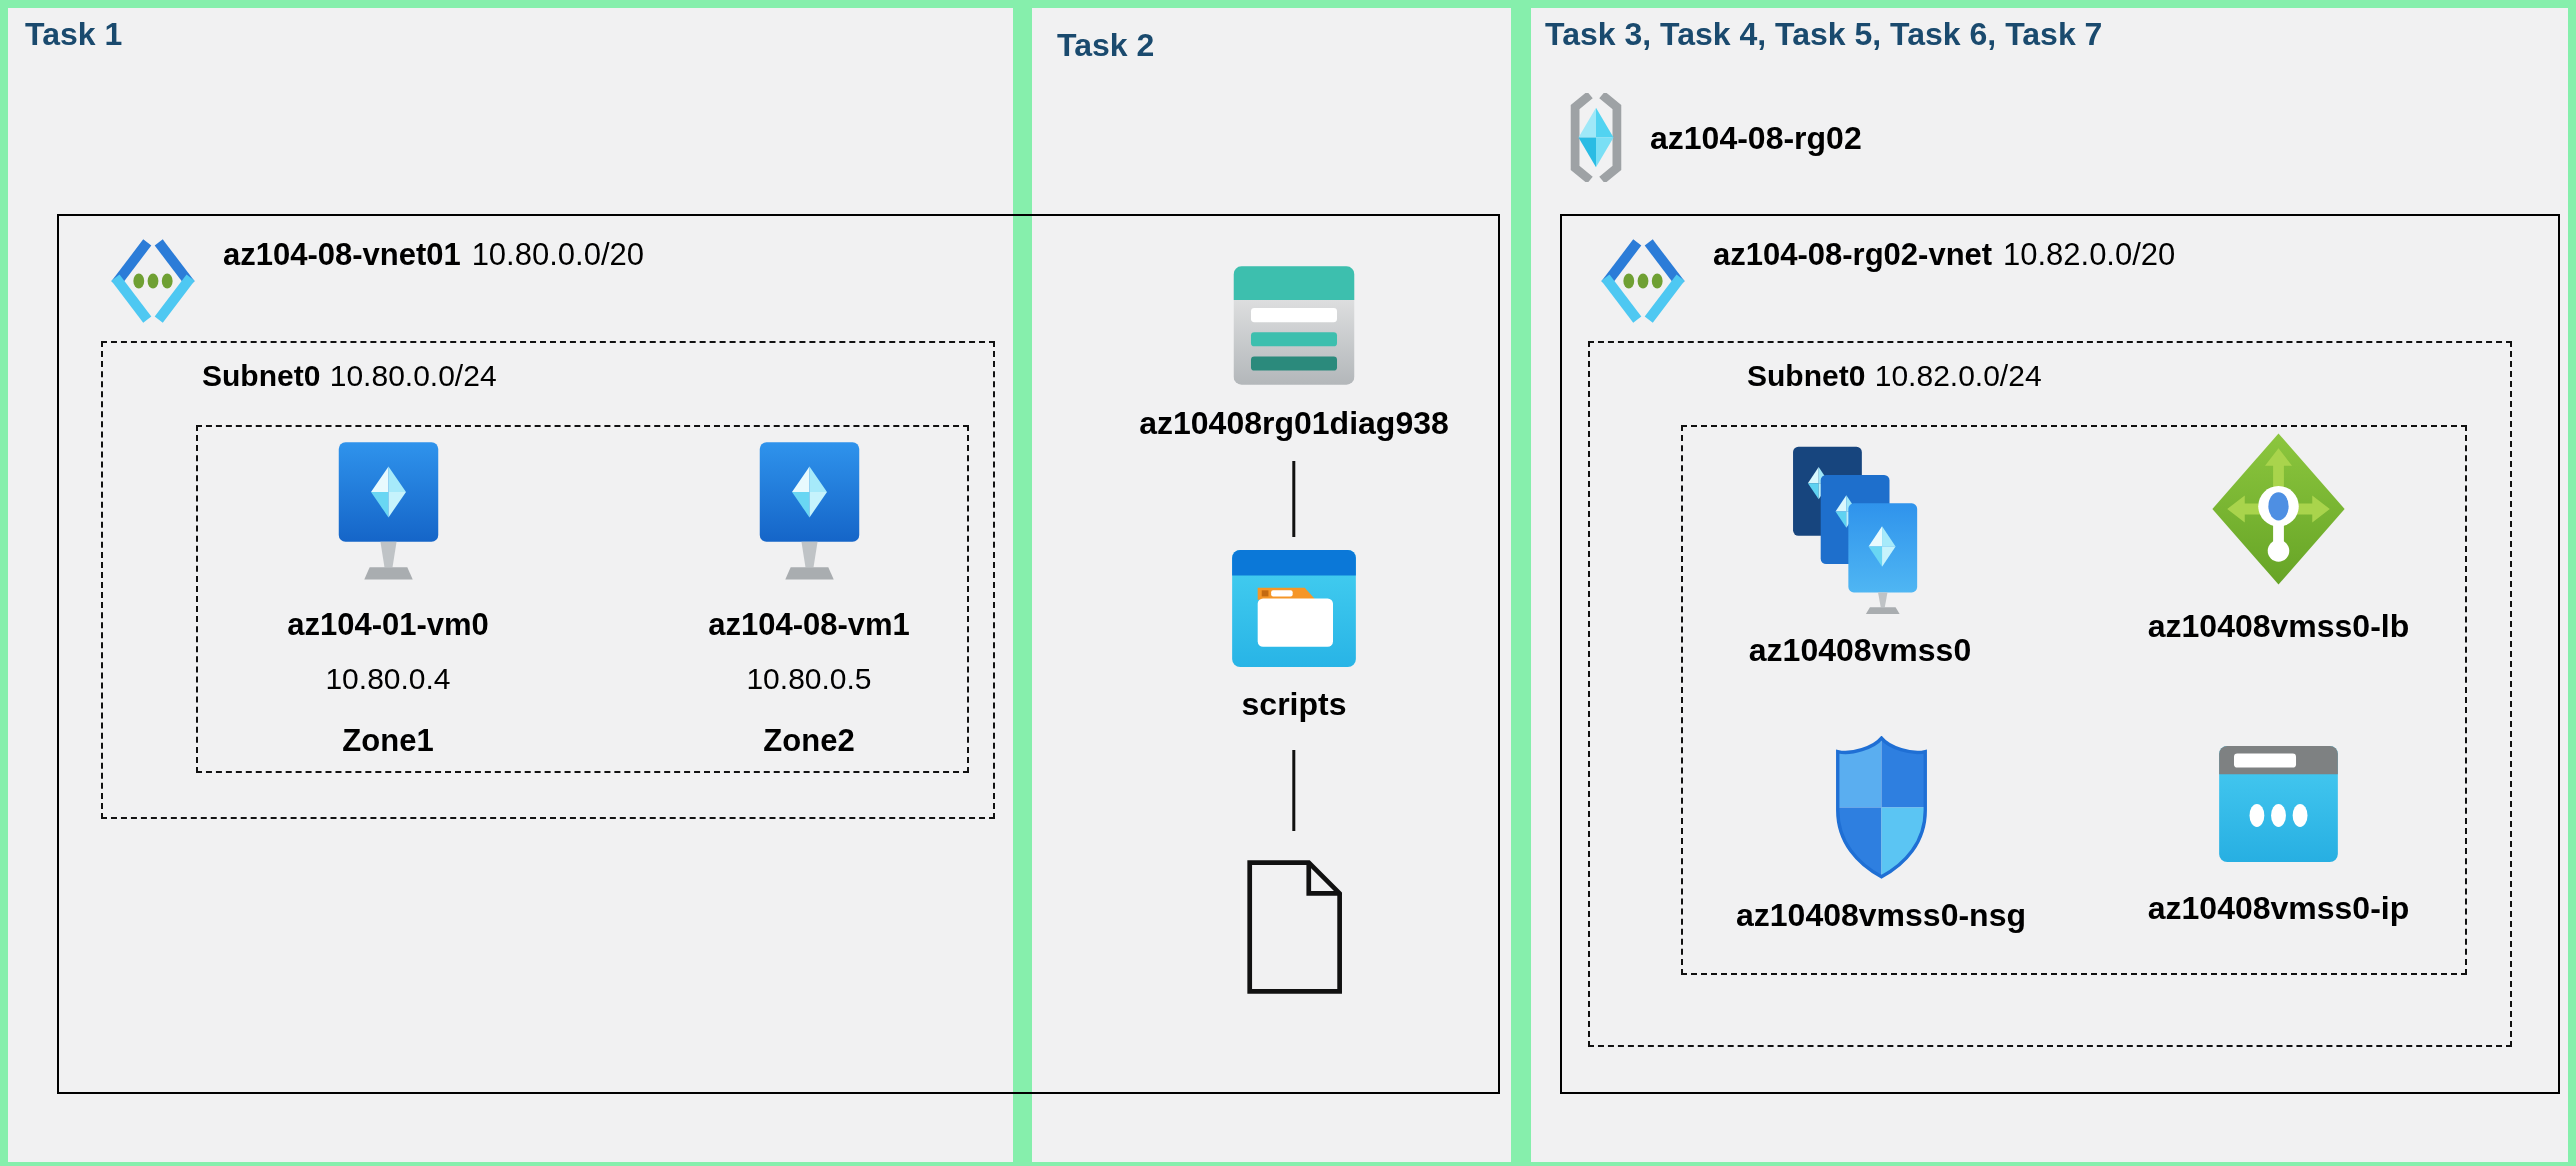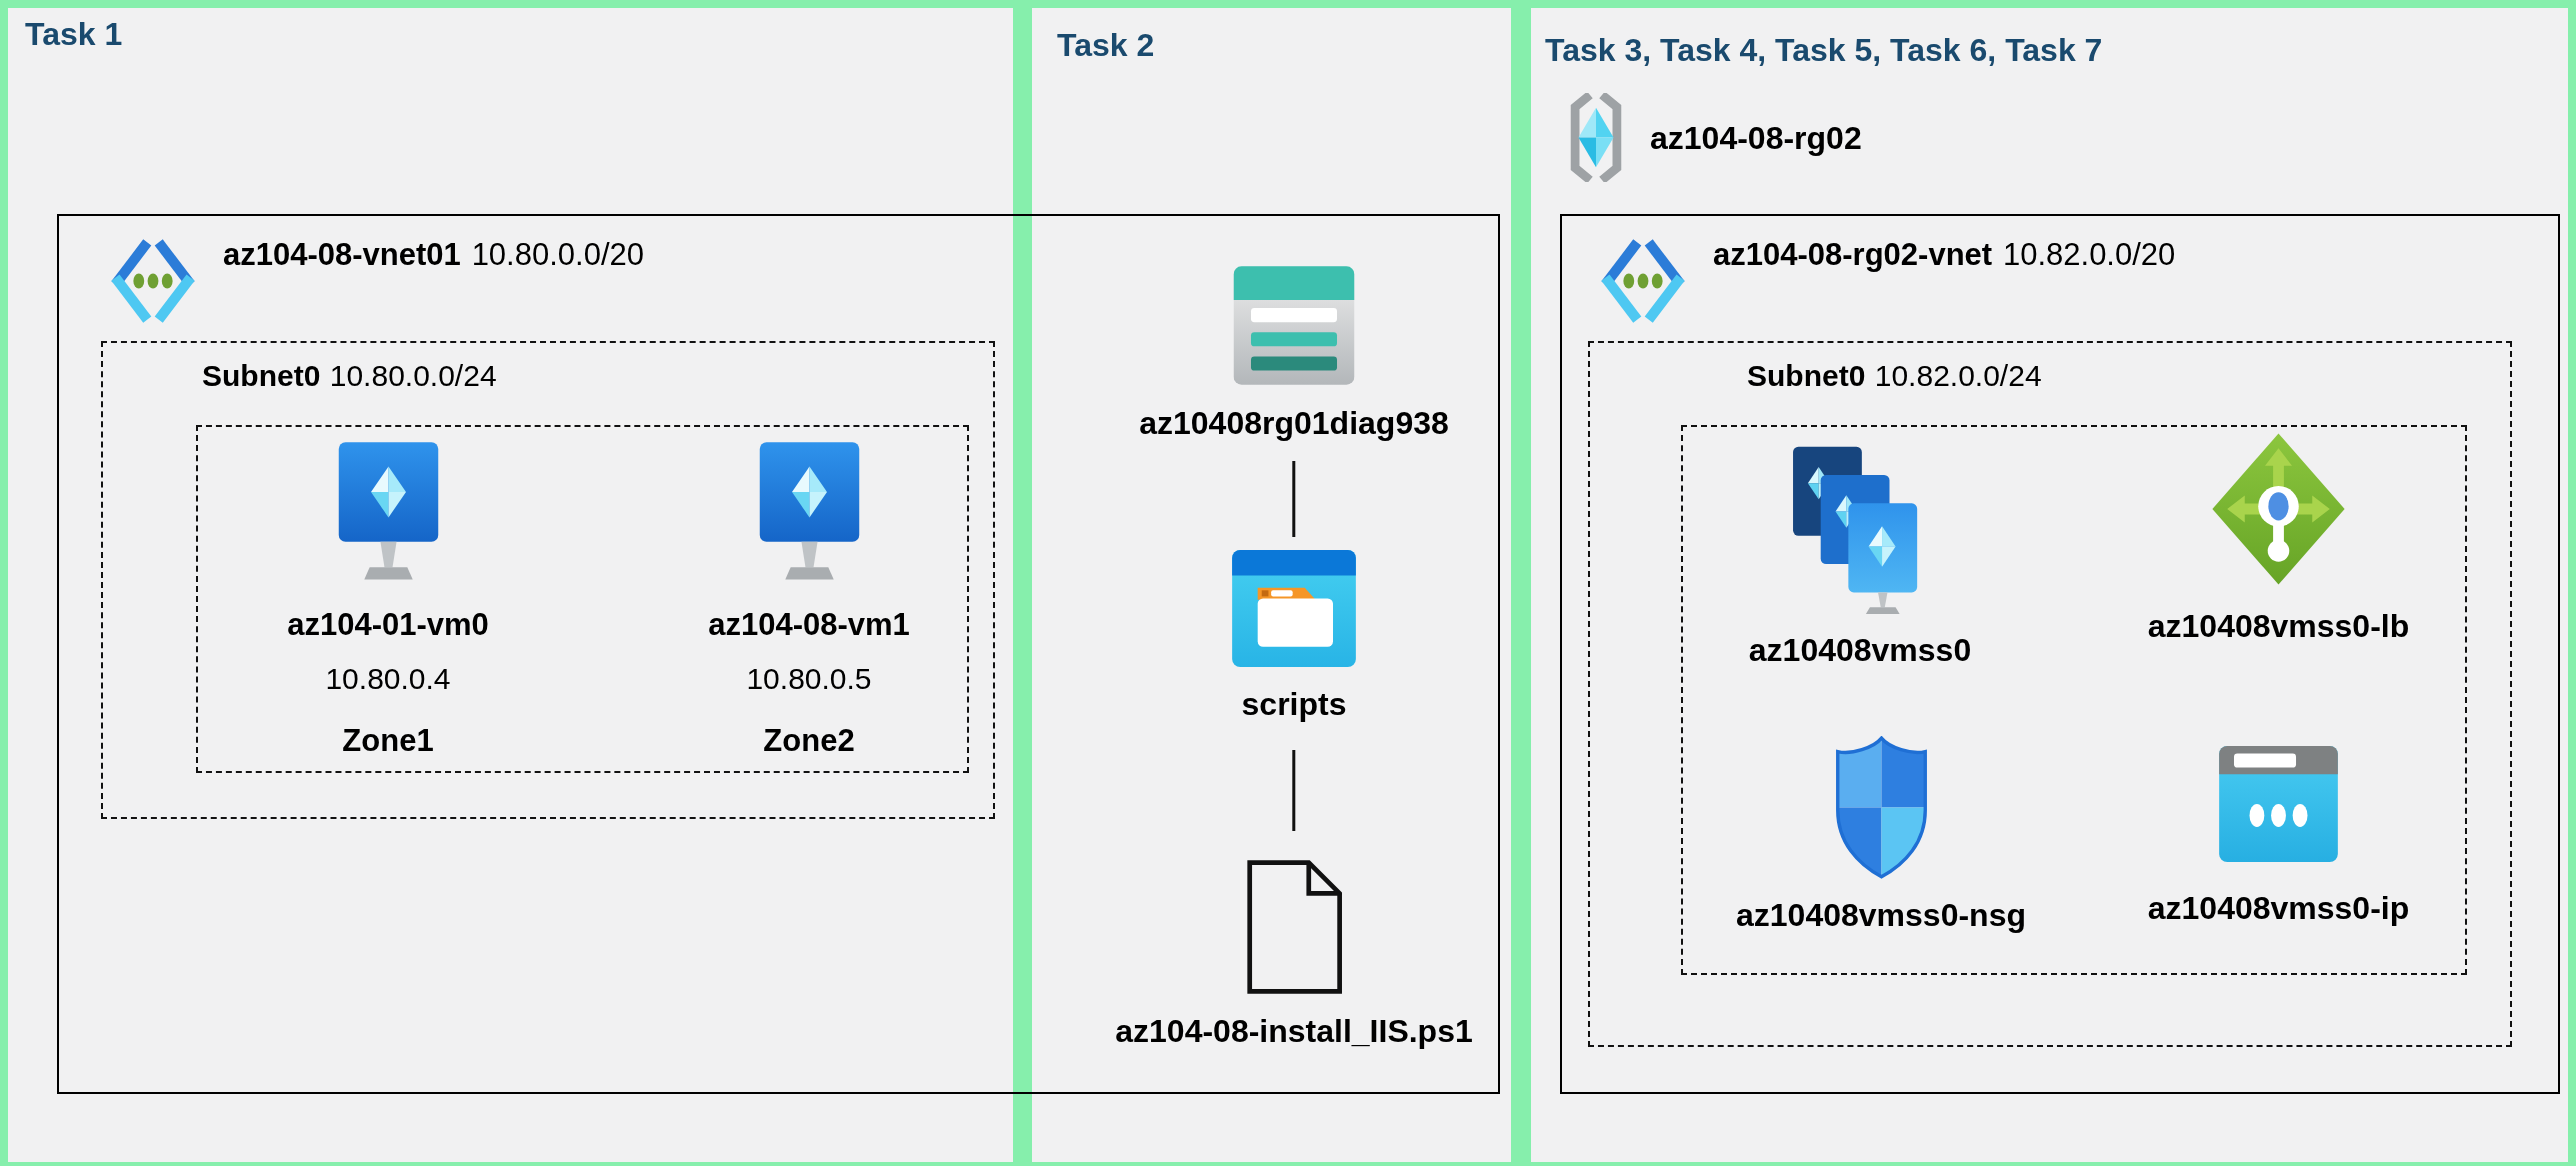--- a/index.html
+++ b/index.html
@@ -34,21 +34,21 @@
 <body>
 
 <div class="canvas">
 
   <div class="col col1"></div>
   <div class="col col2"></div>
   <div class="col col3"></div>
 
   <div class="hdr" style="left:25px;top:16px;">Task 1</div>
   <div class="hdr" style="left:1057px;top:27px;">Task 2</div>
-  <div class="hdr" style="left:1545px;top:32px;">Task 3, Task 4, Task 5, Task 6, Task 7</div>
+  <div class="hdr" style="left:1545px;top:16px;">Task 3, Task 4, Task 5, Task 6, Task 7</div>
 
 
   <div class="solidbox" style="left:57px;top:214px;width:1439px;height:876px;"></div>
 
   <div class="vnet-row" style="left:109px;top:237px;height:88px;">
     <span>
       <svg width="88" height="88" viewBox="0 0 130 130">
         <path d="M52,14 L14,64" stroke="#2B7CD8" stroke-width="15" fill="none" stroke-linecap="square"></path>
         <path d="M14,66 L52,116" stroke="#4EC8F2" stroke-width="15" fill="none" stroke-linecap="square"></path>
         <path d="M78,14 L116,64" stroke="#2B7CD8" stroke-width="15" fill="none" stroke-linecap="square"></path>
@@ -147,21 +147,20 @@
       </svg>
     </span>
     <div class="t2-item t2-label" style="top:686px;">scripts</div>
     <div class="connector" style="top:750px;height:81px;"></div>
     <span class="t2-item" style="top:858px;">
       <svg width="102" height="138" viewBox="0 0 152 204">
         <path d="M10,6 H98 L144,52 V198 H10 Z" fill="#F1F1F2" stroke="#111111" stroke-width="7" stroke-linejoin="miter"></path>
         <path d="M98,6 V52 H144" fill="none" stroke="#111111" stroke-width="7"></path>
       </svg>
     </span>
-    <div class="t2-item t2-label" style="top:1013px;">az104-08-install_IIS.ps1</div>
   </div>
 
   <div class="rg-row" style="left:1565px;top:94px;height:89px;">
     <span>
       <svg width="62" height="89" viewBox="0 0 92 132">
         <path d="M32,7 L15,21 L15,111 L32,125" stroke="#9EA2A5" stroke-width="13" fill="none" stroke-linecap="square"></path>
         <path d="M60,7 L77,21 L77,111 L60,125" stroke="#9EA2A5" stroke-width="13" fill="none" stroke-linecap="square"></path>
         <polygon points="46,22 20,66 46,66" fill="#9FE8F8"></polygon>
         <polygon points="46,22 72,66 46,66" fill="#52D3F1"></polygon>
         <polygon points="20,66 46,110 46,66" fill="#2ABCE4"></polygon>

